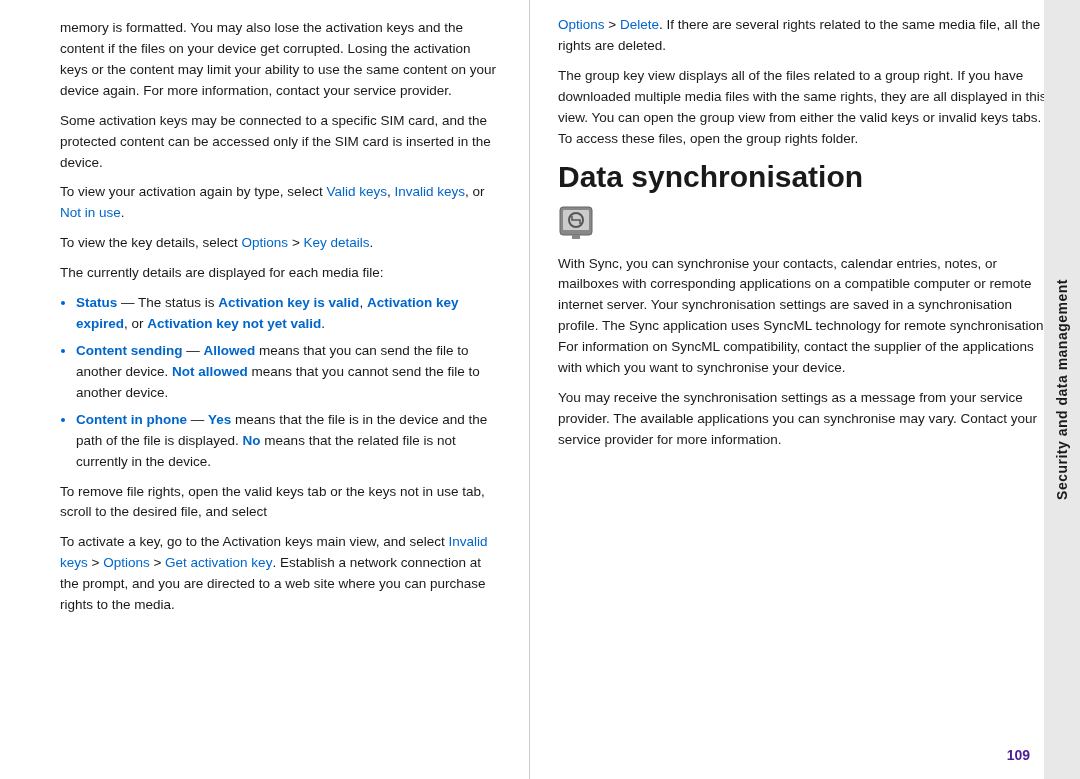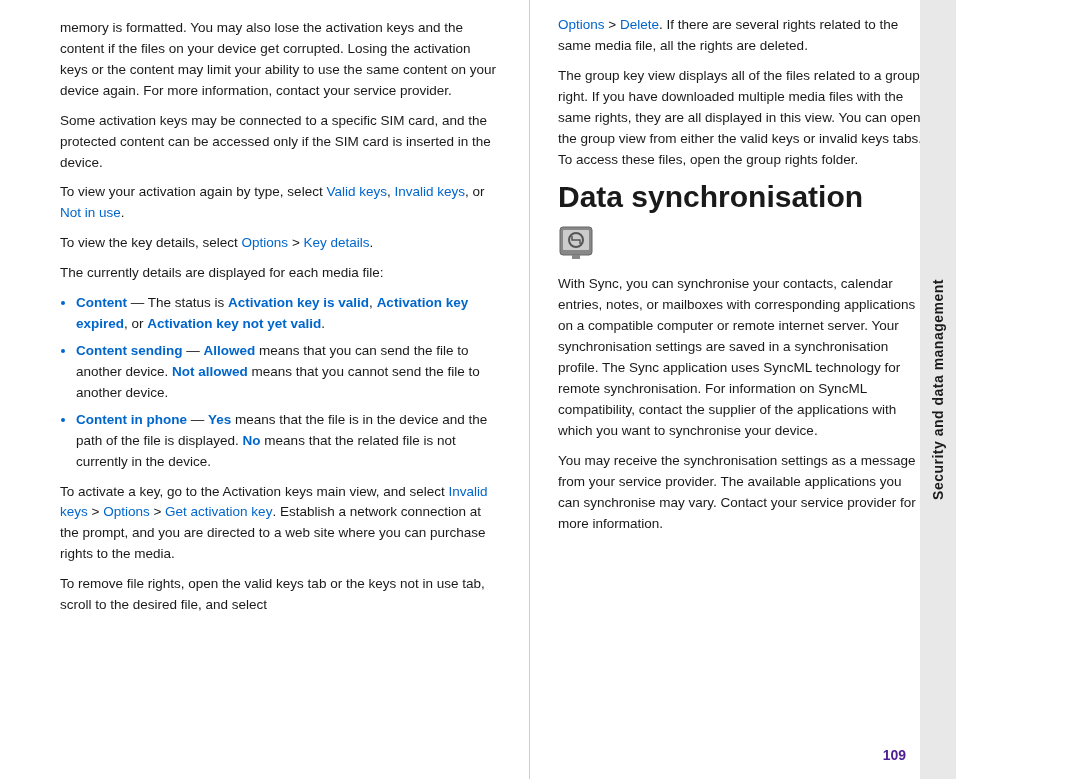--- a/index.html
+++ b/index.html
@@ -9,21 +9,21 @@
       background: #ffffff;
       font-family: 'Nokia Sans', Arial, sans-serif;
       font-size: 13.5px;
       color: #1a1a1a;
       overflow: hidden;
       position: relative;
     }
 
     .page-container {
       display: flex;
-      width: 956px;
+      width: 1080px;
       height: 779px;
       position: relative;
     }
 
     
     .left-column {
       width: 530px;
       padding: 18px 28px 18px 60px;
       border-right: 1px solid #cccccc;
       overflow: hidden;
@@ -133,35 +133,35 @@
     </p>
 
     <p>
       <span>To view the key details, select </span><span class="blue-link">Options</span><span> &gt; </span><span class="blue-link">Key details</span><span>.</span>
     </p>
 
     <p>The currently details are displayed for each media file:</p>
 
     <ul>
       <li>
-        <span class="blue-bold">Content</span><span> — The status is </span><span class="blue-bold">Activation key is valid</span><span>, </span><span class="blue-bold">Activation key expired</span><span>, or </span><span class="blue-bold">Activation key not yet valid</span><span>.</span>
+        <span class="blue-bold">Status</span><span> — The status is </span><span class="blue-bold">Activation key is valid</span><span>, </span><span class="blue-bold">Activation key expired</span><span>, or </span><span class="blue-bold">Activation key not yet valid</span><span>.</span>
       </li>
       <li>
         <span class="blue-bold">Content sending</span><span> — </span><span class="blue-bold">Allowed</span><span> means that you can send the file to another device. </span><span class="blue-bold">Not allowed</span><span> means that you cannot send the file to another device.</span>
       </li>
       <li>
         <span class="blue-bold">Content in phone</span><span> — </span><span class="blue-bold">Yes</span><span> means that the file is in the device and the path of the file is displayed. </span><span class="blue-bold">No</span><span> means that the related file is not currently in the device.</span>
       </li>
     </ul>
 
+    <p>To remove file rights, open the valid keys tab or the keys not in use tab, scroll to the desired file, and select</p>
+
     <p>
       <span>To activate a key, go to the Activation keys main view, and select </span><span class="blue-link">Invalid keys</span><span> &gt; </span><span class="blue-link">Options</span><span> &gt; </span><span class="blue-link">Get activation key</span><span>. Establish a network connection at the prompt, and you are directed to a web site where you can purchase rights to the media.</span>
     </p>
-
-    <p>To remove file rights, open the valid keys tab or the keys not in use tab, scroll to the desired file, and select</p>
 
   </div>
 
   <div class="right-column">
 
     <p>
       <span class="blue-link">Options</span><span> &gt; </span><span class="blue-link">Delete</span><span>. If there are several rights related to the same media file, all the rights are deleted.</span>
     </p>
 
     <p>The group key view displays all of the files related to a group right. If you have downloaded multiple media files with the same rights, they are all displayed in this view. You can open the group view from either the valid keys or invalid keys tabs. To access these files, open the group rights folder.</p>

